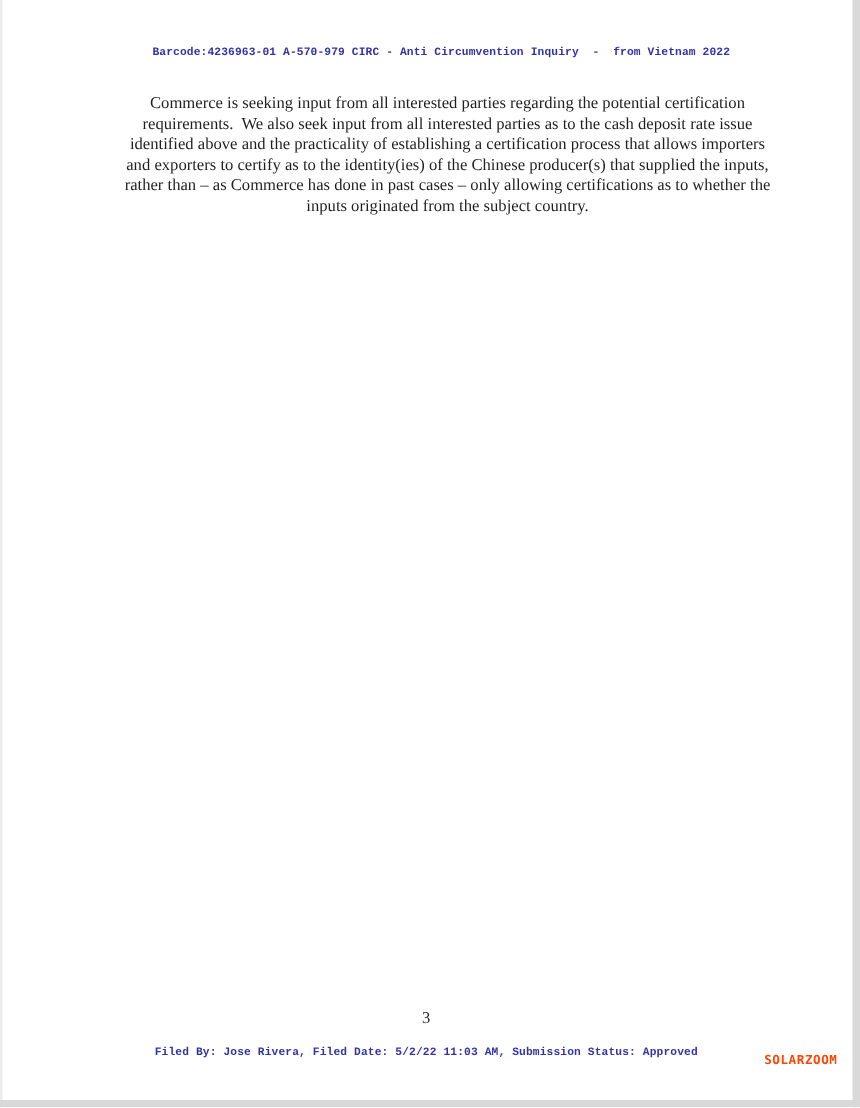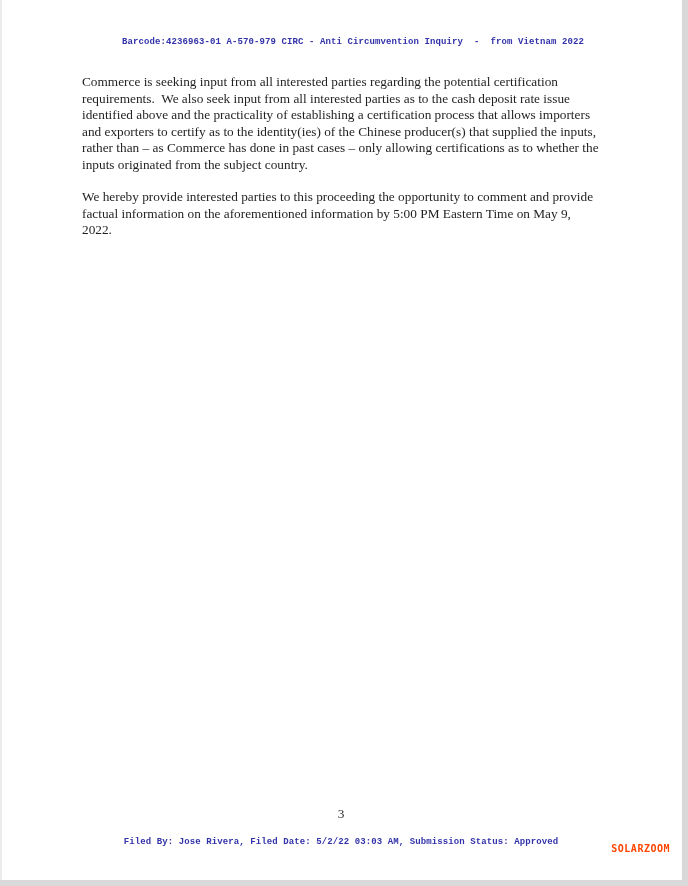--- a/index.html
+++ b/index.html
@@ -54,20 +54,21 @@
   }
   .doc-body {
     position: absolute;
     top: 74px;
     left: 82px;
     width: 552px;
     font-family: "Liberation Serif", "DejaVu Serif", serif;
     font-size: 13.3px;
     line-height: 16.5px;
     color: #1f1f1f;
+    text-align: center;
   }
   .doc-body p {
     margin: 0 0 16px 0;
     white-space: pre-wrap;
   }
   .page-number {
     position: absolute;
     top: 806px;
     left: 0;
     width: 682px;
@@ -107,28 +108,25 @@
 
   <div class="barcode-header">Barcode:4236963-01 A-570-979 CIRC - Anti Circumvention Inquiry  -  from Vietnam 2022</div>
 
   <div class="doc-body">
     <p>Commerce is seeking input from all interested parties regarding the potential certification
 requirements.  We also seek input from all interested parties as to the cash deposit rate issue
 identified above and the practicality of establishing a certification process that allows importers
 and exporters to certify as to the identity(ies) of the Chinese producer(s) that supplied the inputs,
 rather than – as Commerce has done in past cases – only allowing certifications as to whether the
 inputs originated from the subject country.</p>
-    <p>We hereby provide interested parties to this proceeding the opportunity to comment and provide
-factual information on the aforementioned information by 5:00 PM Eastern Time on May 9,
-2022.</p>
   </div>
 
   <div class="page-number">3</div>
 
-  <div class="filing-footer">Filed By: Jose Rivera, Filed Date: 5/2/22 03:03 AM, Submission Status: Approved</div>
+  <div class="filing-footer">Filed By: Jose Rivera, Filed Date: 5/2/22 11:03 AM, Submission Status: Approved</div>
 
   <div class="watermark">SOLARZOOM</div>
 
   <div class="page-edge-left"></div>
   <div class="page-edge-right"></div>
   <div class="page-edge-bottom"></div>
 
 </div>
 
 </body></html>

